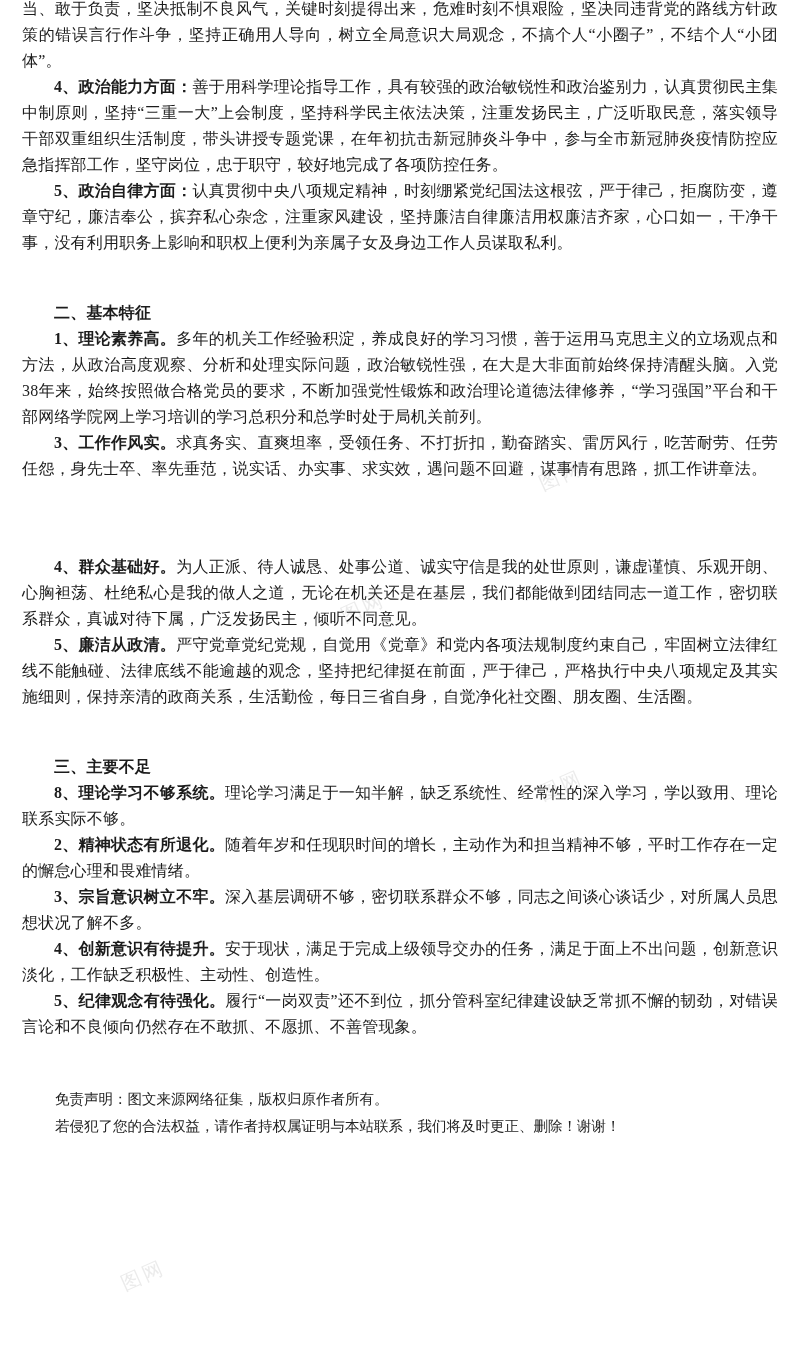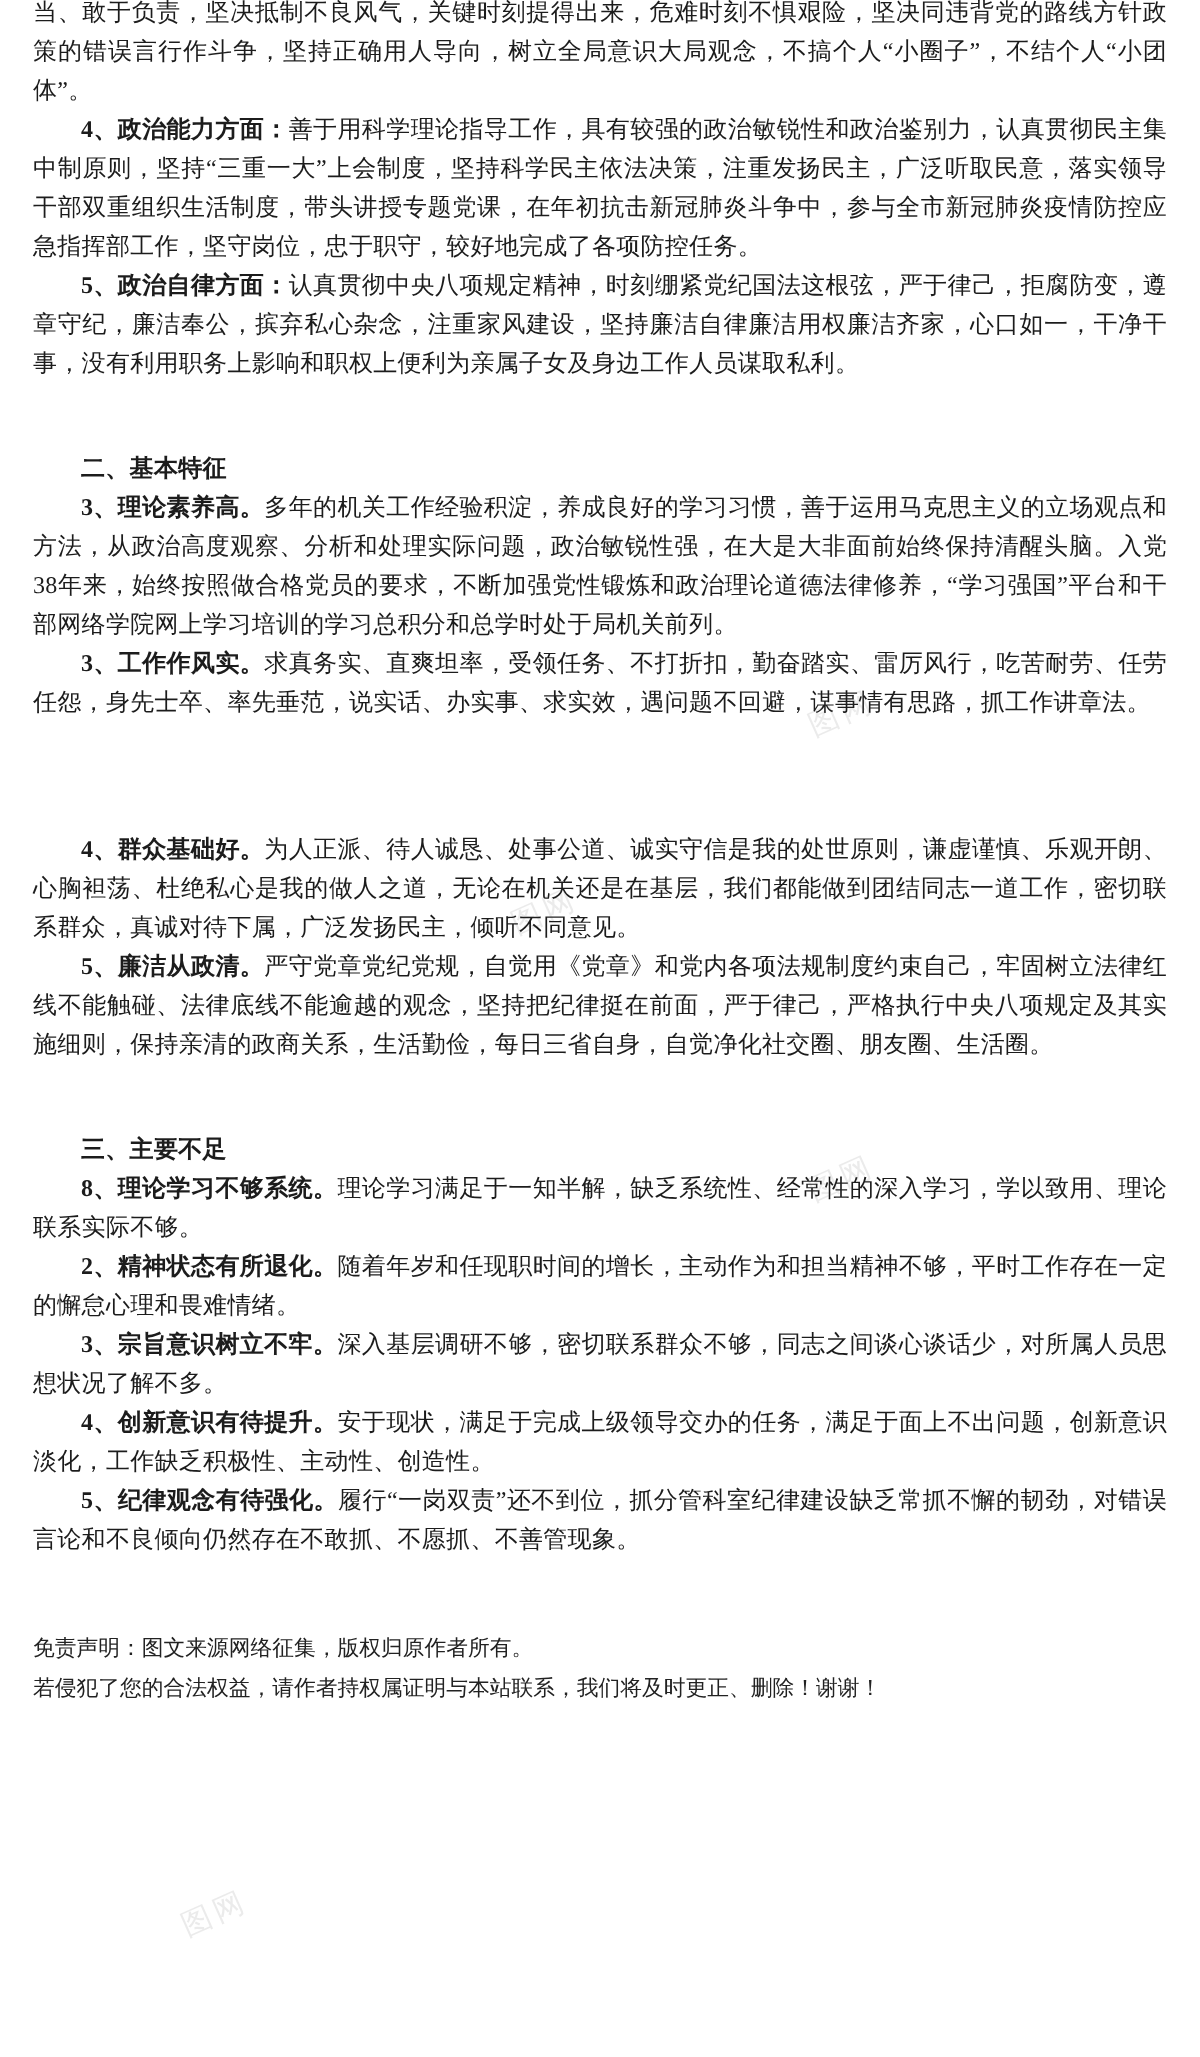--- a/index.html
+++ b/index.html
@@ -43,20 +43,21 @@
   .block .lead {
     font-weight: 700;
   }
   .block.gap-before {
     margin-top: 72px;
   }
   .footer {
     margin-top: 46px;
     font-size: 14.5px;
     line-height: 27px;
+    margin-left: 33px;
   }
   .footer p {
     margin: 0;
     text-indent: 0;
     text-align: left;
     color: #222;
   }
   .wm {
     position: absolute;
     color: rgba(60, 60, 60, 0.10);
@@ -74,21 +75,21 @@
 </style>
 </head>
 <body>
 
 <div class="page">
   <div class="content">
       <p class="block continuation">当、敢于负责，坚决抵制不良风气，关键时刻提得出来，危难时刻不惧艰险，坚决同违背党的路线方针政策的错误言行作斗争，坚持正确用人导向，树立全局意识大局观念，不搞个人“小圈子”，不结个人“小团体”。</p>
       <p class="block item"><span class="lead">4、政治能力方面：</span>善于用科学理论指导工作，具有较强的政治敏锐性和政治鉴别力，认真贯彻民主集中制原则，坚持“三重一大”上会制度，坚持科学民主依法决策，注重发扬民主，广泛听取民意，落实领导干部双重组织生活制度，带头讲授专题党课，在年初抗击新冠肺炎斗争中，参与全市新冠肺炎疫情防控应急指挥部工作，坚守岗位，忠于职守，较好地完成了各项防控任务。</p>
       <p class="block item"><span class="lead">5、政治自律方面：</span>认真贯彻中央八项规定精神，时刻绷紧党纪国法这根弦，严于律己，拒腐防变，遵章守纪，廉洁奉公，摈弃私心杂念，注重家风建设，坚持廉洁自律廉洁用权廉洁齐家，心口如一，干净干事，没有利用职务上影响和职权上便利为亲属子女及身边工作人员谋取私利。</p>
       <p class="block heading"><span class="lead">二、基本特征</span></p>
-      <p class="block item"><span class="lead">3、理论素养高。</span>多年的机关工作经验积淀，养成良好的学习习惯，善于运用马克思主义的立场观点和方法，从政治高度观察、分析和处理实际问题，政治敏锐性强，在大是大非面前始终保持清醒头脑。入党38年来，始终按照做合格党员的要求，不断加强党性锻炼和政治理论道德法律修养，“学习强国”平台和干部网络学院网上学习培训的学习总积分和总学时处于局机关前列。</p>
+      <p class="block item"><span class="lead">1、理论素养高。</span>多年的机关工作经验积淀，养成良好的学习习惯，善于运用马克思主义的立场观点和方法，从政治高度观察、分析和处理实际问题，政治敏锐性强，在大是大非面前始终保持清醒头脑。入党38年来，始终按照做合格党员的要求，不断加强党性锻炼和政治理论道德法律修养，“学习强国”平台和干部网络学院网上学习培训的学习总积分和总学时处于局机关前列。</p>
       <p class="block item"><span class="lead">3、工作作风实。</span>求真务实、直爽坦率，受领任务、不打折扣，勤奋踏实、雷厉风行，吃苦耐劳、任劳任怨，身先士卒、率先垂范，说实话、办实事、求实效，遇问题不回避，谋事情有思路，抓工作讲章法。</p>
       <p class="block item gap-before"><span class="lead">4、群众基础好。</span>为人正派、待人诚恳、处事公道、诚实守信是我的处世原则，谦虚谨慎、乐观开朗、心胸袒荡、杜绝私心是我的做人之道，无论在机关还是在基层，我们都能做到团结同志一道工作，密切联系群众，真诚对待下属，广泛发扬民主，倾听不同意见。</p>
       <p class="block item"><span class="lead">5、廉洁从政清。</span>严守党章党纪党规，自觉用《党章》和党内各项法规制度约束自己，牢固树立法律红线不能触碰、法律底线不能逾越的观念，坚持把纪律挺在前面，严于律己，严格执行中央八项规定及其实施细则，保持亲清的政商关系，生活勤俭，每日三省自身，自觉净化社交圈、朋友圈、生活圈。</p>
       <p class="block heading"><span class="lead">三、主要不足</span></p>
       <p class="block item"><span class="lead">8、理论学习不够系统。</span>理论学习满足于一知半解，缺乏系统性、经常性的深入学习，学以致用、理论联系实际不够。</p>
       <p class="block item"><span class="lead">2、精神状态有所退化。</span>随着年岁和任现职时间的增长，主动作为和担当精神不够，平时工作存在一定的懈怠心理和畏难情绪。</p>
       <p class="block item"><span class="lead">3、宗旨意识树立不牢。</span>深入基层调研不够，密切联系群众不够，同志之间谈心谈话少，对所属人员思想状况了解不多。</p>
       <p class="block item"><span class="lead">4、创新意识有待提升。</span>安于现状，满足于完成上级领导交办的任务，满足于面上不出问题，创新意识淡化，工作缺乏积极性、主动性、创造性。</p>
       <p class="block item"><span class="lead">5、纪律观念有待强化。</span>履行“一岗双责”还不到位，抓分管科室纪律建设缺乏常抓不懈的韧劲，对错误言论和不良倾向仍然存在不敢抓、不愿抓、不善管现象。</p>
     </div>

